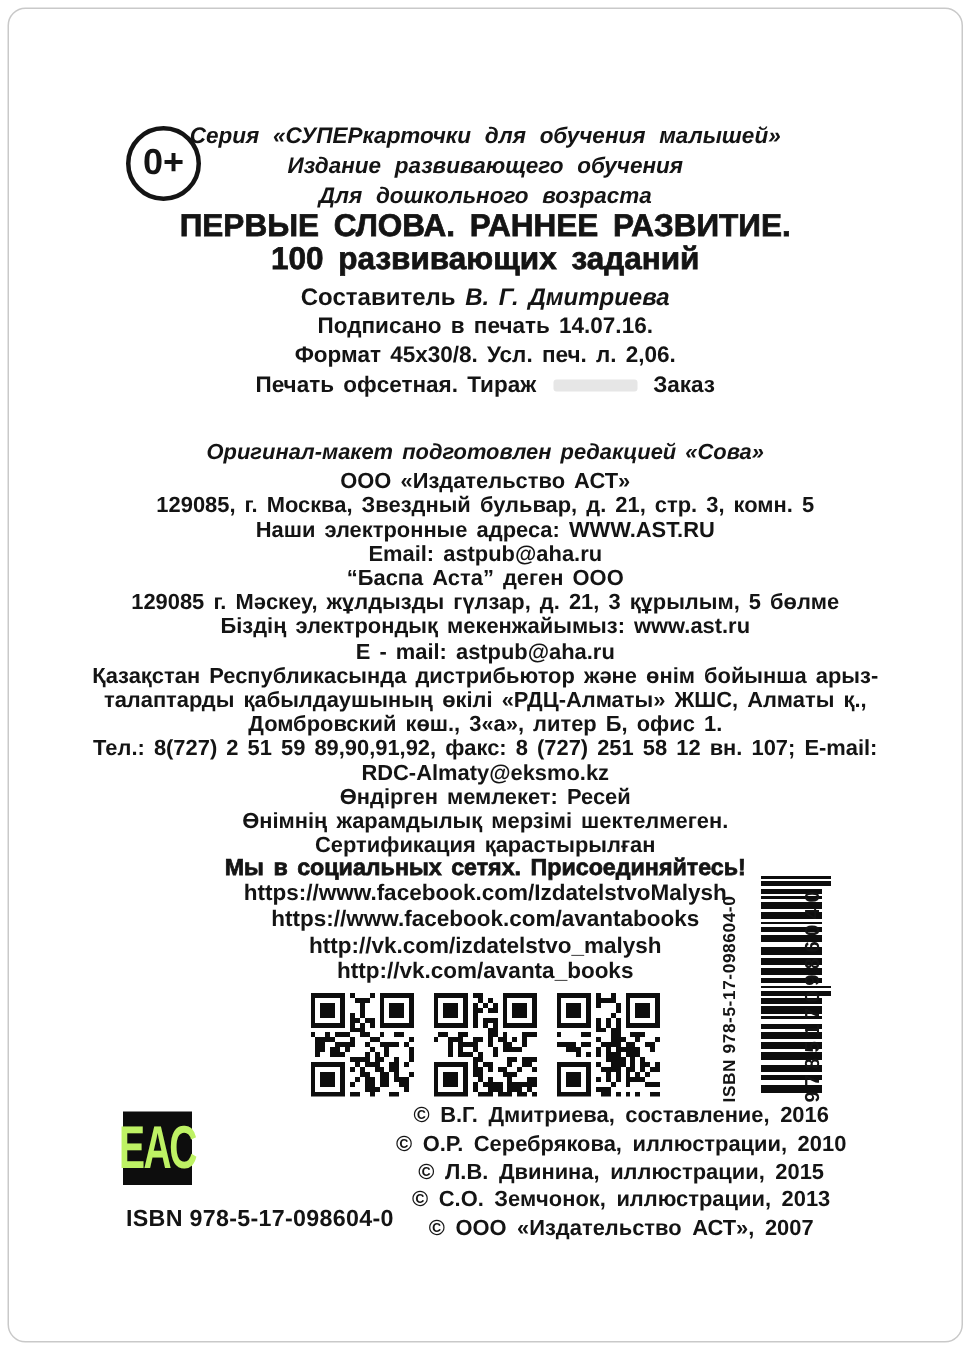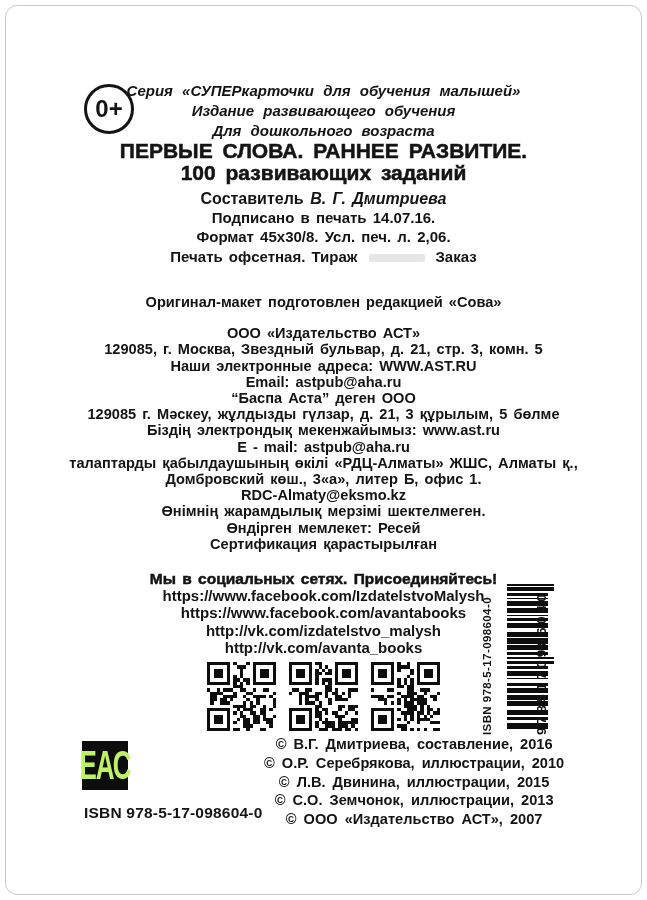--- a/index.html
+++ b/index.html
@@ -14,21 +14,21 @@
     border-radius:50%;display:flex;align-items:center;justify-content:center;
     font-size:24px;font-weight:700;letter-spacing:0;
   }
   .series{top:81px;font-size:15px;font-style:italic;line-height:20px;word-spacing:5px;}
   .title{top:140px;font-size:21px;line-height:22px;word-spacing:4px;-webkit-text-stroke:0.5px #141414;}
   .compiler{top:189px;font-size:16px;line-height:19px;word-spacing:2px;}
   .compiler .name{font-style:italic;}
   .print-info{top:208px;font-size:15px;line-height:19.3px;word-spacing:2px;}
   .tirage-gap{display:inline-block;width:56px;height:8px;background:#dedede;border-radius:2px;margin:0 10px 0 12px;opacity:.75;}
   .imprint{top:294px;font-size:14.6px;line-height:16.2px;word-spacing:2px;}
-  .imprint div:first-child{margin-bottom:15px;}
+  .imprint div:first-child{margin-bottom:3px;font-style:italic;}
   .social{top:570px;font-size:15px;line-height:17.2px;word-spacing:2px;}
   .social .heading{-webkit-text-stroke:0.5px #141414;font-size:15.5px;}
   .qr-row{position:absolute;top:662px;left:0;width:647px;display:flex;justify-content:center;gap:13px;}
   .qr{width:69px;height:69px;}
   .qr svg{display:block;}
   .barcode{position:absolute;left:492px;top:582px;width:76px;height:156px;}
   .vtext{position:absolute;white-space:nowrap;transform-origin:left bottom;transform:rotate(-90deg);}
   .bc-isbn{left:1px;bottom:3px;font-size:11.5px;letter-spacing:0.4px;font-weight:700;}
   .bc-digits{left:57px;bottom:3px;font-size:13.5px;letter-spacing:3.6px;font-weight:700;}
   .bc-bars{position:absolute;left:15px;top:2px;}
@@ -78,25 +78,27 @@
   <div class="cblock imprint">
     <div>Оригинал-макет подготовлен редакцией «Сова»</div>
     <div>ООО «Издательство АСТ»</div>
     <div>129085, г. Москва, Звездный бульвар, д. 21, стр. 3, комн. 5</div>
     <div>Наши электронные адреса: WWW.AST.RU</div>
     <div>Email: astpub@aha.ru</div>
     <div>“Баспа Аста” деген ООО</div>
     <div>129085 г. Мәскеу, жұлдызды гүлзар, д. 21, 3 құрылым, 5 бөлме</div>
     <div>Біздің электрондық мекенжайымыз: www.ast.ru</div>
     <div>E - mail: astpub@aha.ru</div>
+    <div>Қазақстан Республикасында дистрибьютор және өнім бойынша арыз-</div>
     <div>талаптарды қабылдаушының өкілі «РДЦ-Алматы» ЖШС, Алматы қ.,</div>
     <div>Домбровский көш., 3«а», литер Б, офис 1.</div>
+    <div>Тел.: 8(727) 2 51 59 89,90,91,92, факс: 8 (727) 251 58 12 вн. 107; E-mail:</div>
     <div>RDC-Almaty@eksmo.kz</div>
+    <div>Өндірген мемлекет: Ресей</div>
     <div>Өнімнің жарамдылық мерзімі шектелмеген.</div>
-    <div>Өндірген мемлекет: Ресей</div>
     <div>Сертификация қарастырылған</div>
   </div>
 
   <div class="cblock social">
     <div class="heading">Мы в социальных сетях. Присоединяйтесь!</div>
     <div>https://www.facebook.com/IzdatelstvoMalysh</div>
     <div>https://www.facebook.com/avantabooks</div>
     <div>http://vk.com/izdatelstvo_malysh</div>
     <div>http://vk.com/avanta_books</div>
   </div>

